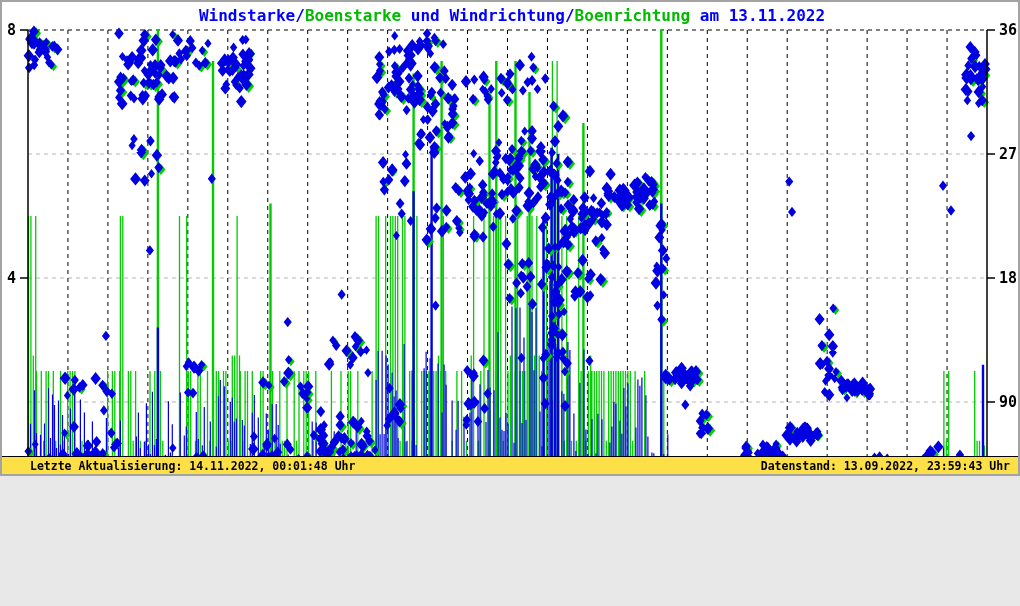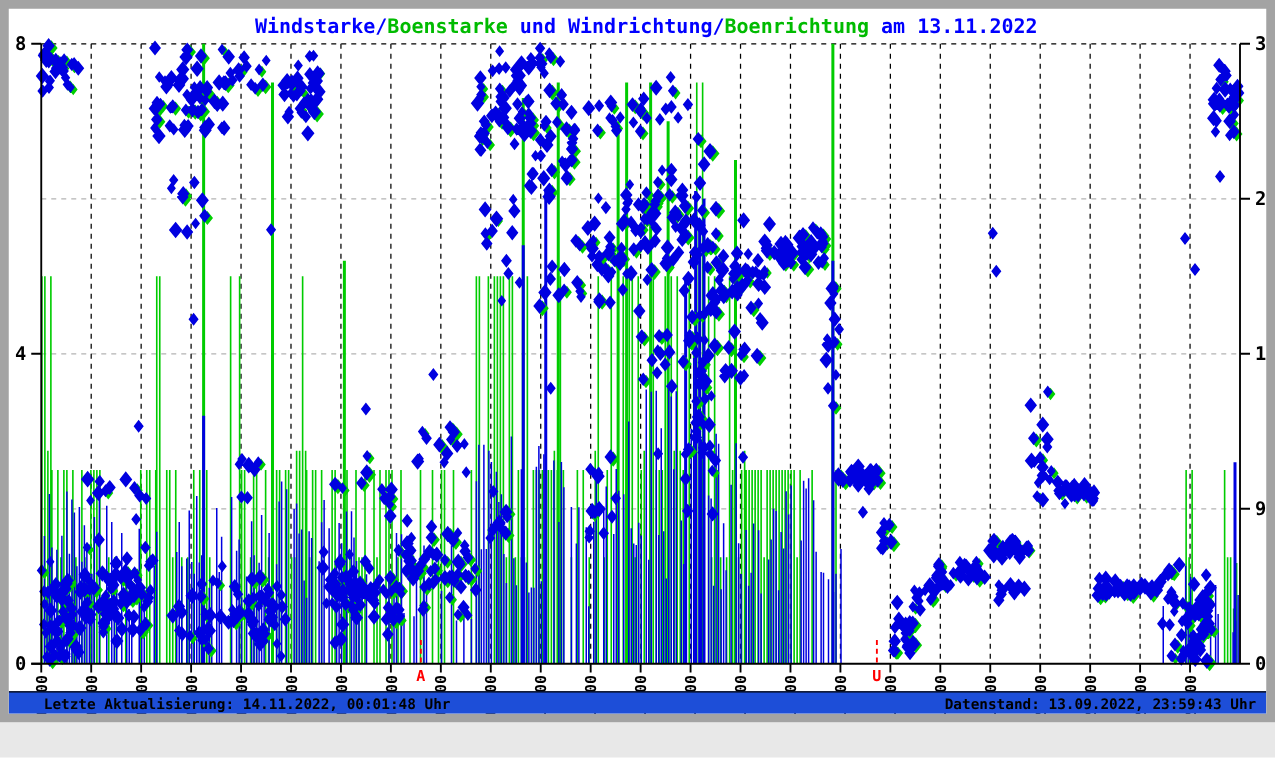--- a/index.html
+++ b/index.html
@@ -1,30 +1,30 @@
 <!DOCTYPE html>
 <html><head>
 <meta charset="utf-8">
 <style>
   html,body{margin:0;padding:0;background:#e8e8e8;}
   .frame{
-    width:1020px;height:578px;
+    width:1020px;height:476px;
     box-sizing:border-box;
-    border:7px solid #a3a3a3;
+    border:2px solid #a3a3a3;
     background:#fff;
     position:relative;
     font-family:"DejaVu Sans Mono","Liberation Mono",monospace;
     overflow:hidden;
     text-decoration:underline;
   }
   .chart-svg{position:absolute;left:0;top:0;}
   .footer{
     position:absolute;left:0;right:0;bottom:0;height:17px;
     border-top:1px solid #000;
-    background:#1d4ed8;
+    background:#fde047;
     display:flex;justify-content:space-between;align-items:center;
     padding:0 8px 0 28px;
     font-size:11.5px;font-weight:bold;color:#000;
     white-space:nowrap;
     gap:45px;
   }
 </style>
 </head>
 <body>
 

